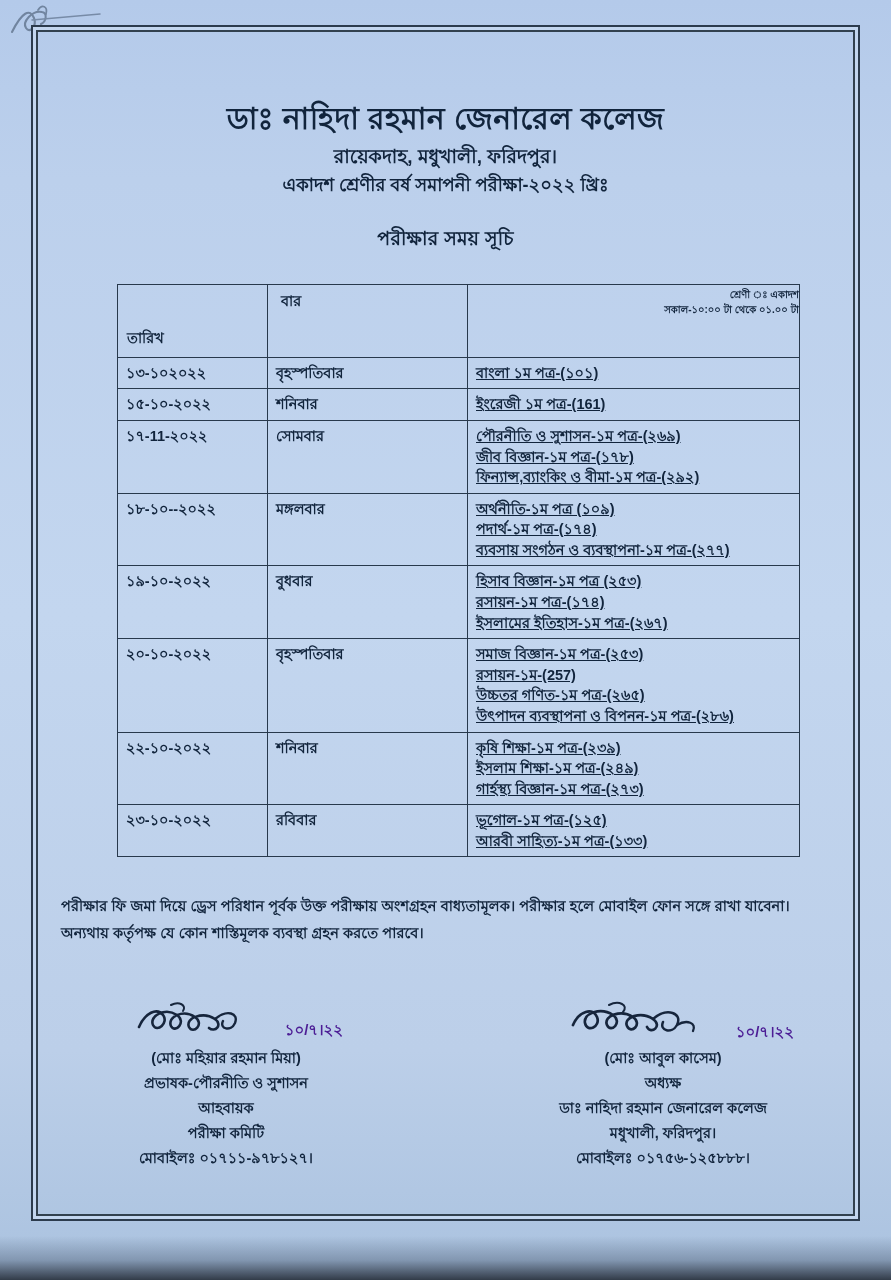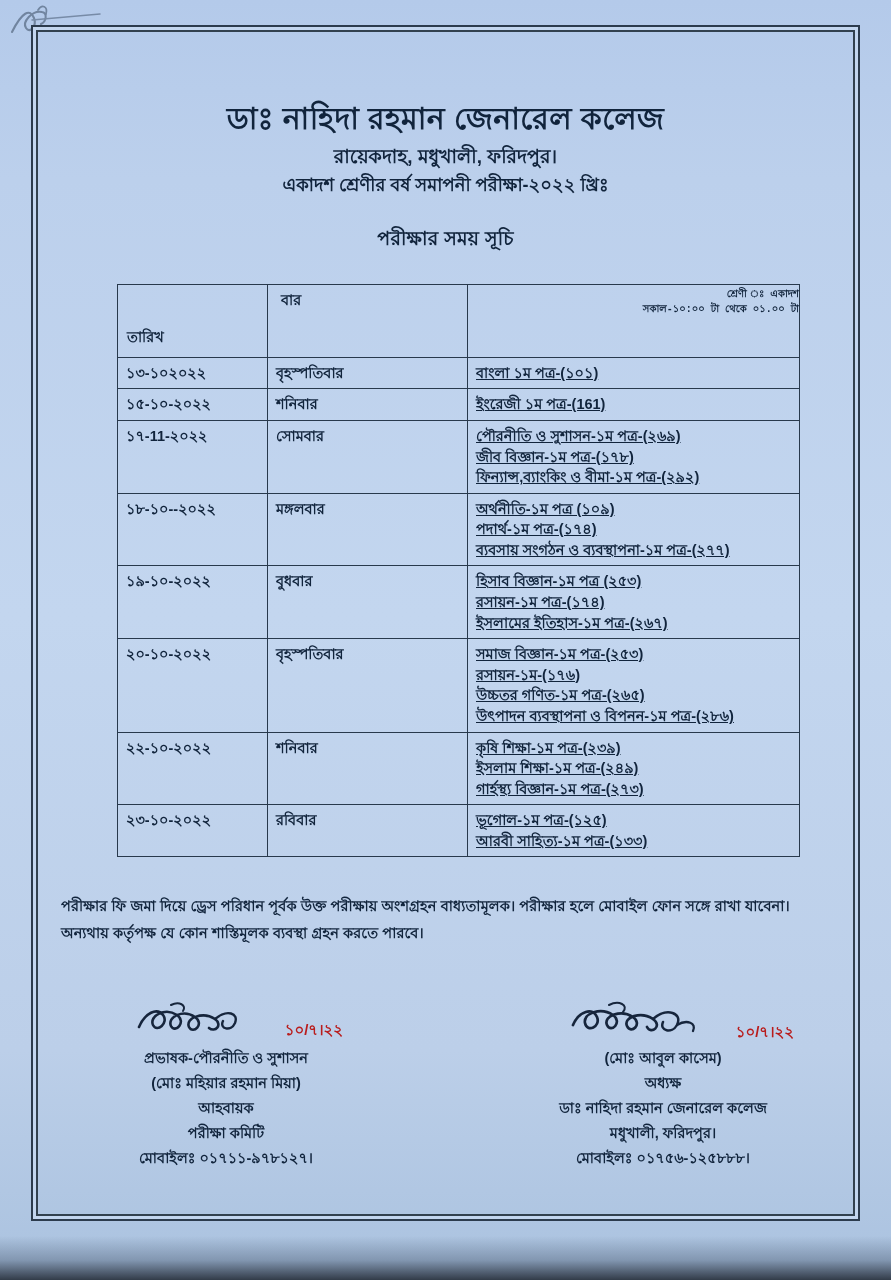--- a/index.html
+++ b/index.html
@@ -116,21 +116,20 @@
     font-weight: 700;
   }
   .col-date   { width: 150px; }
   .col-day    { width: 200px; }
   .col-subject{ width: auto; }
 
   thead th {
     height: 62px;
     padding: 0;
     position: relative;
-    font-family: Liberation Mono, monospace;
   }
   .th-date {
     position: absolute;
     left: 9px;
     bottom: 8px;
     font-size: 14.5px;
   }
   .th-day {
     position: absolute;
     left: 13px;
@@ -180,21 +179,21 @@
   .sign-mark {
     position: relative;
     height: 44px;
     margin-bottom: 1px;
   }
   .sign-mark svg { display: block; margin: 0 auto; overflow: visible; }
   .sign-date {
     position: absolute;
     font-size: 15px;
     font-weight: 700;
-    color: #b91c1c;
+    color: #4c1d95;
     white-space: nowrap;
   }
   .sign-block.left .sign-date  { right: 48px; bottom: 2px; }
   .sign-block.right .sign-date { right: 34px; bottom: 0px; }
   .sign-line { display: block; }
 </style>
 </head>
 <body>
 
 <div class="photo-bg"></div>
@@ -279,21 +278,21 @@
               <span class="subject-line">হিসাব বিজ্ঞান-১ম পত্র (২৫৩)</span>
               <span class="subject-line">রসায়ন-১ম পত্র-(১৭৪)</span>
               <span class="subject-line">ইসলামের ইতিহাস-১ম পত্র-(২৬৭)</span>
             </td>
           </tr>
           <tr>
             <td class="cell-date">২০-১০-২০২২</td>
             <td class="cell-day">বৃহস্পতিবার</td>
             <td class="cell-subjects">
               <span class="subject-line">সমাজ বিজ্ঞান-১ম পত্র-(২৫৩)</span>
-              <span class="subject-line">রসায়ন-১ম-(১৭৬)</span>
+              <span class="subject-line">রসায়ন-১ম-(257)</span>
               <span class="subject-line">উচ্চতর গণিত-১ম পত্র-(২৬৫)</span>
               <span class="subject-line">উৎপাদন ব্যবস্থাপনা ও বিপনন-১ম পত্র-(২৮৬)</span>
             </td>
           </tr>
           <tr>
             <td class="cell-date">২২-১০-২০২২</td>
             <td class="cell-day">শনিবার</td>
             <td class="cell-subjects">
               <span class="subject-line">কৃষি শিক্ষা-১ম পত্র-(২৩৯)</span>
               <span class="subject-line">ইসলাম শিক্ষা-১ম পত্র-(২৪৯)</span>
@@ -321,22 +320,22 @@
 
     <div class="sign-block left">
       <div class="sign-mark">
         <svg width="190" height="42" viewBox="0 0 190 42" aria-hidden="true">
           <path d="M8 26 C14 12, 26 6, 32 14 C38 22, 26 32, 22 24 C18 15, 34 6, 46 14 C56 21, 44 33, 40 25 C36 16, 52 8, 64 16 C74 23, 62 34, 58 26 C54 17, 72 10, 84 18 C92 24, 84 32, 78 27" fill="none" stroke="#16253c" stroke-width="2.6" stroke-linecap="round"></path>
           <path d="M84 18 C96 8, 108 12, 104 22 C100 31, 88 28, 92 20" fill="none" stroke="#16253c" stroke-width="2.4" stroke-linecap="round"></path>
           <path d="M40 4 C48 0, 56 4, 52 10" fill="none" stroke="#16253c" stroke-width="2" stroke-linecap="round"></path>
         </svg>
         <span class="sign-date">১০/৭।২২</span>
       </div>
+      <span class="sign-line">(মোঃ মহিয়ার রহমান মিয়া)</span>
       <span class="sign-line">প্রভাষক-পৌরনীতি ও সুশাসন</span>
-      <span class="sign-line">(মোঃ মহিয়ার রহমান মিয়া)</span>
       <span class="sign-line">আহবায়ক</span>
       <span class="sign-line">পরীক্ষা কমিটি</span>
       <span class="sign-line">মোবাইলঃ ০১৭১১-৯৭৮১২৭।</span>
     </div>
 
     <div class="sign-block right">
       <div class="sign-mark">
         <svg width="200" height="42" viewBox="0 0 200 42" aria-hidden="true">
           <path d="M10 24 C16 10, 30 6, 34 16 C38 26, 24 32, 22 22 C20 12, 38 6, 50 14 C60 21, 48 33, 44 24 C40 15, 58 8, 70 16 C80 23, 68 34, 64 25 C60 16, 78 10, 90 18 C100 25, 88 34, 84 26" fill="none" stroke="#16253c" stroke-width="2.7" stroke-linecap="round"></path>
           <path d="M90 18 C104 6, 120 12, 114 24 C109 33, 96 30, 100 21" fill="none" stroke="#16253c" stroke-width="2.5" stroke-linecap="round"></path>

